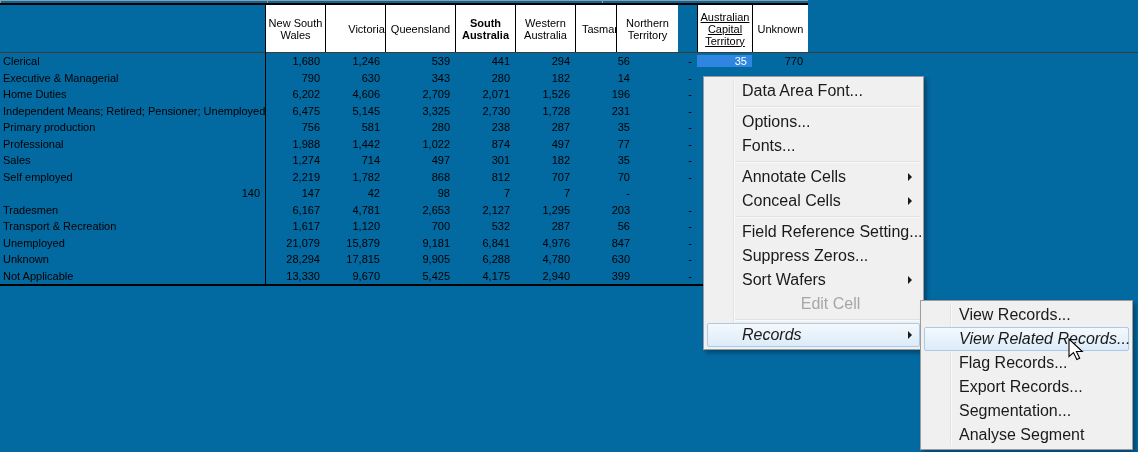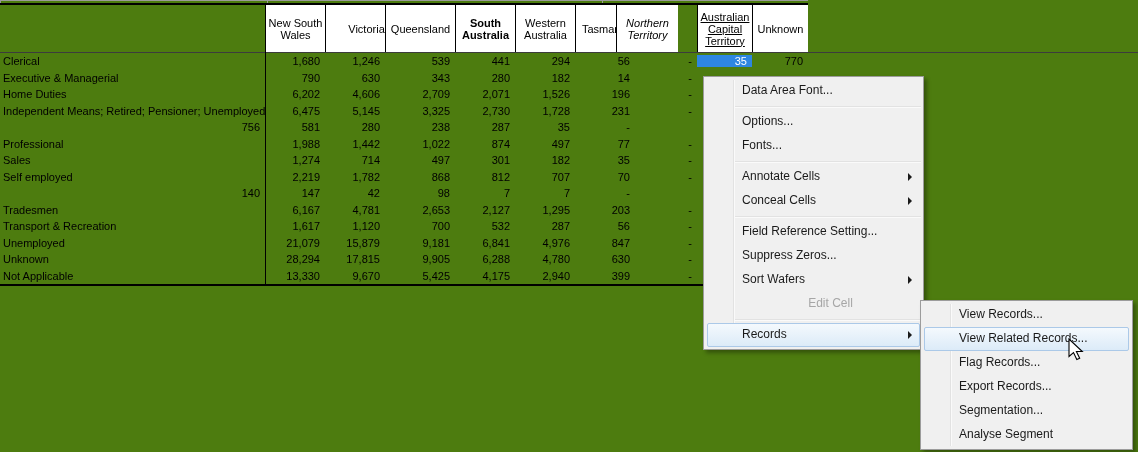--- a/index.html
+++ b/index.html
@@ -1,16 +1,16 @@
 <!DOCTYPE html>
 <html><head>
 <meta charset="utf-8">
 <style>
   html,body{margin:0;padding:0;background:#fff;}
-  .screen{position:relative;width:1138px;height:452px;background:#4d7c0f;overflow:hidden;
+  .screen{position:relative;width:1138px;height:452px;background:#0369a1;overflow:hidden;
           font-family:"Liberation Sans",sans-serif;color:#000;}
 
   
   .hline,.vline{position:absolute;background:#000;}
   .top-remnant{position:absolute;top:0;left:0;width:808px;height:1px;background:#9a9a9a;}
   .stub{position:absolute;top:0;width:1px;height:4px;background:#9a9a9a;}
   .table-top{top:3px;left:0;width:808px;height:2px;}
   .header-bottom{top:52px;left:0;width:1138px;height:1px;background:#3c3c3c;}
   .table-bottom{top:284px;left:0;width:808px;height:2px;}
   .label-sep{left:265px;top:5px;width:1px;height:281px;}
@@ -24,26 +24,26 @@
   
   .tbody{position:absolute;top:53px;left:0;width:808px;}
   .trow{display:grid;grid-template-columns:265px 60px 60px 70px 60px 60px 60px 62px 55px 56px;
         height:16.5px;align-items:center;}
   .rlabel{padding-left:3px;font-size:11px;white-space:nowrap;overflow:hidden;}
   .dcell{text-align:right;padding-right:5px;font-size:11px;white-space:nowrap;}
   .dcell.selected{color:#fff;}
 
   
   .menu{position:absolute;background:#f0f0f0;border:1px solid #9c9c9c;box-sizing:border-box;
-        box-shadow:3px 3px 4px rgba(0,0,0,0.32);padding:2px 0;font-size:12px;}
+        box-shadow:3px 3px 4px rgba(0,0,0,0.32);padding:2px 0;font-size:16px;}
   .mgutter{position:absolute;left:29px;top:3px;bottom:3px;width:1px;background:#e2e2e2;
            box-shadow:1px 0 0 #fafafa;}
   .mitem{position:relative;height:22px;line-height:21px;margin:0 3px;padding-left:34px;
          border:1px solid transparent;border-radius:2px;color:#1a1a1a;white-space:nowrap;}
-  .mitem.hl{border-color:#abc9e8;background:linear-gradient(to bottom,#f4f9fd,#dcebf8);}
+  .mitem.hl{border-color:#abc9e8;background:linear-gradient(to bottom,#f4f9fd,#dcebf8);font-style:italic;}
   .mitem.dis{color:#a6a6a6;text-align:center;}
   .msep{height:1px;background:#e2e2e2;box-shadow:0 1px 0 #fafafa;margin:3px 2px 3px 31px;}
   .marrow{position:absolute;right:7px;top:7px;width:0;height:0;
           border-left:4px solid #1a1a1a;border-top:4px solid transparent;border-bottom:4px solid transparent;}
   #context-menu{left:703px;top:76px;width:221px;}
   #records-submenu{left:920px;top:300px;width:213px;}
 
   .cursor{position:absolute;left:1068px;top:338px;z-index:50;}
 </style>
 </head>
@@ -61,21 +61,21 @@
   <div class="hline table-bottom"></div>
   <div class="vline label-sep"></div>
 
   <div class="header-row">
       <div class="hcell" style="left: 265px; width: 60px;">New South Wales</div>
       <div class="hcell" style="left: 325px; width: 60px; padding-left: 24px;">Victoria</div>
       <div class="hcell" style="left: 385px; width: 70px;">Queensland</div>
       <div class="hcell" style="left: 455px; width: 60px; font-weight: bold;">South Australia</div>
       <div class="hcell" style="left: 515px; width: 60px;">Western Australia</div>
       <div class="hcell" style="left: 575px; width: 60px;">Tasmania</div>
-      <div class="hcell" style="left: 616px; width: 62px; font-style: italic;">Northern Territory</div>
+      <div class="hcell" style="left: 616px; width: 62px;">Northern Territory</div>
       <div class="hcell" style="left: 697px; width: 55px; text-decoration: underline;">Australian Capital Territory</div>
       <div class="hcell" style="left: 752px; width: 56px;">Unknown</div>
     </div>
 
   <div class="tbody">
       <div class="trow">
         <div class="rlabel">Clerical</div>
         <div class="dcell">1,680</div>
         <div class="dcell">1,246</div>
         <div class="dcell">539</div>
@@ -116,20 +116,21 @@
         <div class="dcell">5,145</div>
         <div class="dcell">3,325</div>
         <div class="dcell">2,730</div>
         <div class="dcell">1,728</div>
         <div class="dcell">231</div>
         <div class="dcell">-</div>
         <div class="dcell"></div>
         <div class="dcell"></div>
       </div>
       <div class="trow">
+        <div class="rlabel">Primary production</div>
         <div class="dcell">756</div>
         <div class="dcell">581</div>
         <div class="dcell">280</div>
         <div class="dcell">238</div>
         <div class="dcell">287</div>
         <div class="dcell">35</div>
         <div class="dcell">-</div>
         <div class="dcell"></div>
         <div class="dcell"></div>
       </div>

